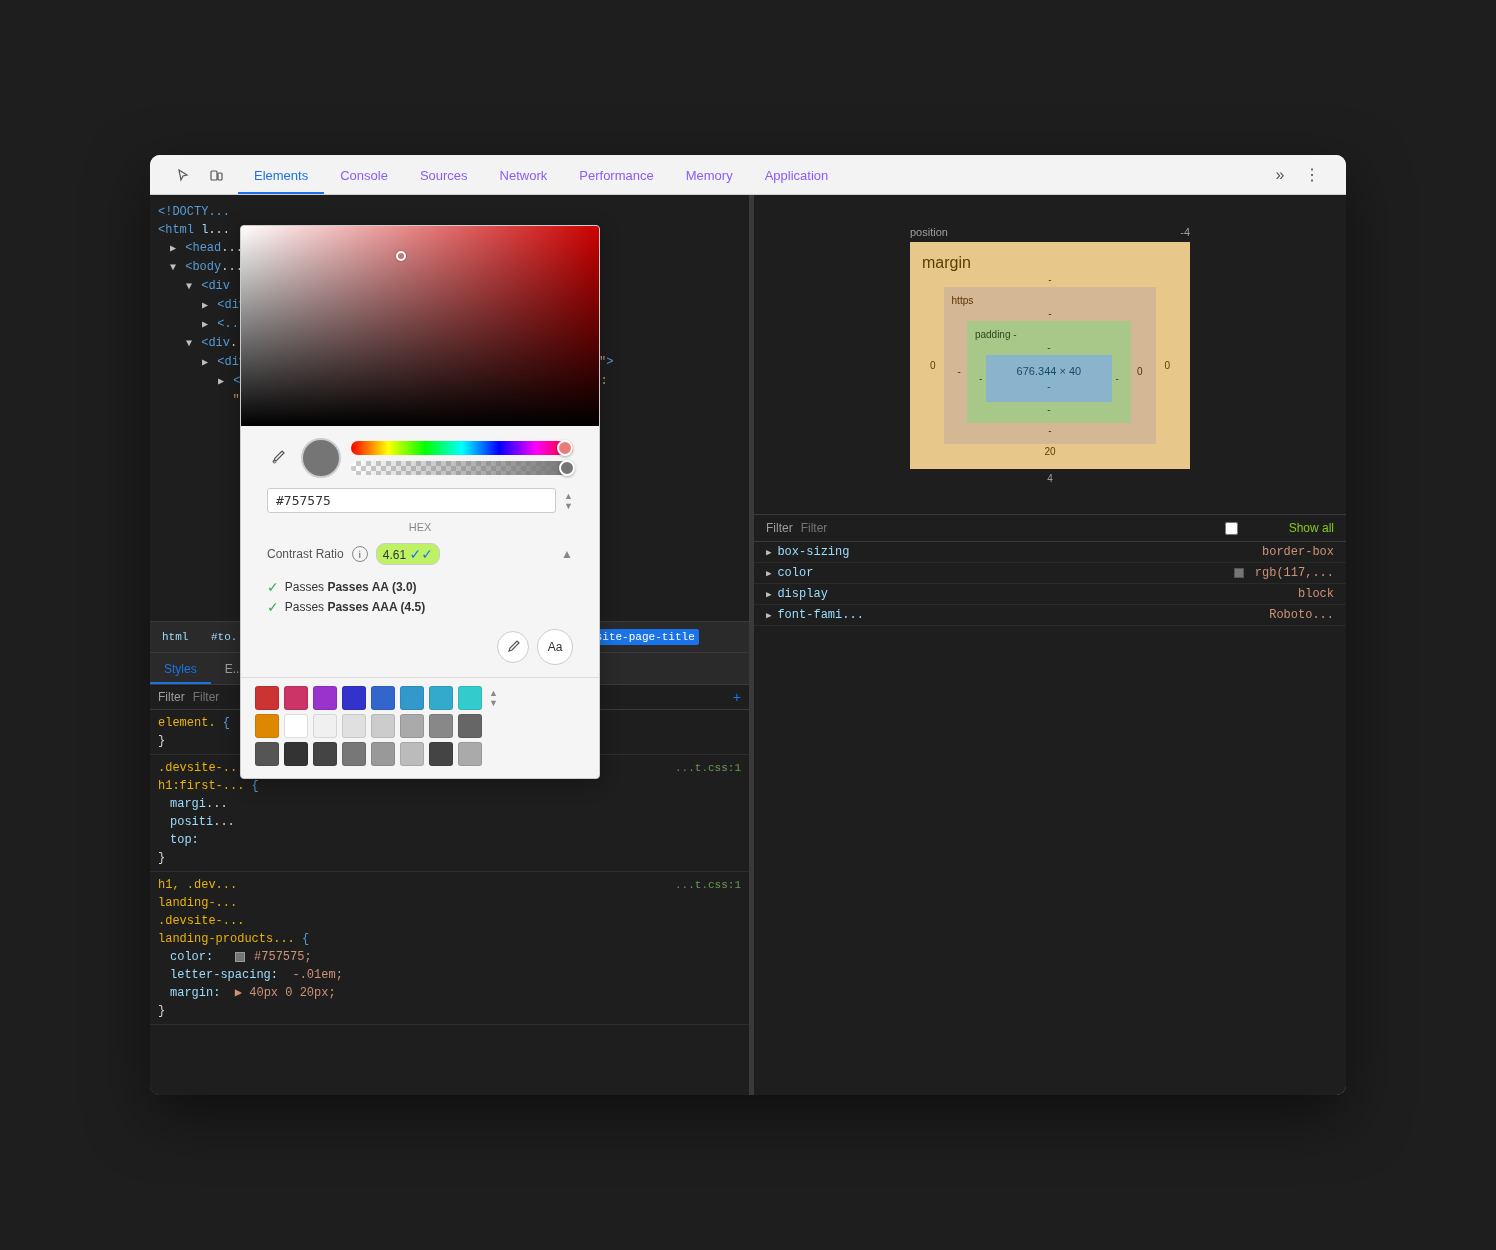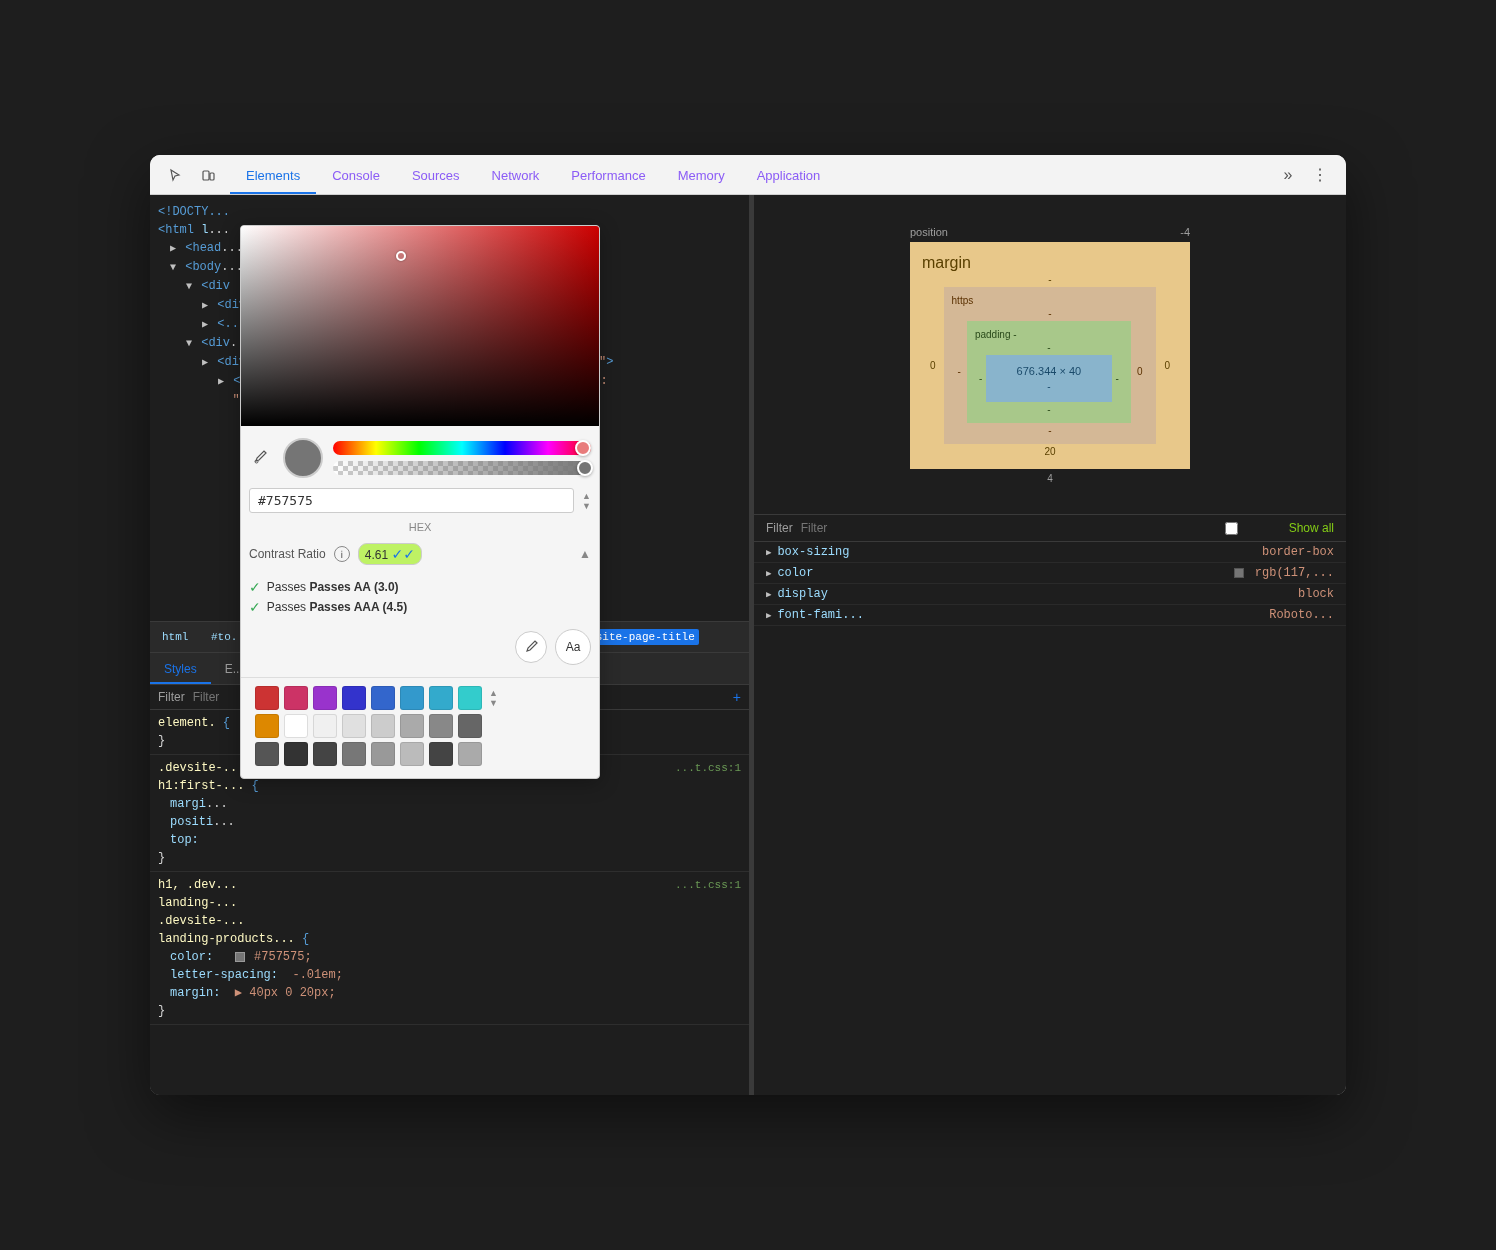--- a/index.html
+++ b/index.html
@@ -50,21 +50,21 @@
       color: #333;
       font-weight: 500;
     }
 
     
     .devtools-bar {
       background: #f3f3f3;
       height: 40px;
       display: flex;
       align-items: center;
-      padding: 0 12px;
+      padding: 0 20px;
       border-bottom: 1px solid #d0d0d0;
     }
     .devtools-icons {
       display: flex;
       align-items: center;
       gap: 4px;
       margin-right: 8px;
     }
     .devtools-icon-btn {
       width: 28px;
@@ -244,21 +244,21 @@
       margin-right: 8px;
     }
     .styles-rule {
       padding: 4px 8px;
       font-family: 'Courier New', monospace;
       font-size: 12px;
       line-height: 18px;
       color: #d4d4d4;
       border-bottom: 1px solid #2e2e2e;
     }
-    .styles-selector { color: #fef9c3; }
+    .styles-selector { color: #eab308; }
     .styles-property { color: #9cdcfe; }
     .styles-value { color: #ce9178; }
     .styles-source {
       float: right;
       color: #6a9955;
       font-size: 11px;
     }
     .styles-add-btn {
       color: #1a73e8;
       cursor: pointer;
@@ -383,21 +383,21 @@
       border-radius: 50%;
       border: 2px solid white;
       top: 30px;
       left: 160px;
       transform: translate(-50%, -50%);
       box-shadow: 0 0 2px rgba(0,0,0,0.5);
     }
 
     
     .cp-controls {
-      padding: 12px 8px;
+      padding: 12px 26px;
       background: #f5f5f5;
     }
     .cp-row1 {
       display: flex;
       align-items: center;
       gap: 10px;
       margin-bottom: 10px;
     }
     .cp-eyedropper {
       width: 24px;

